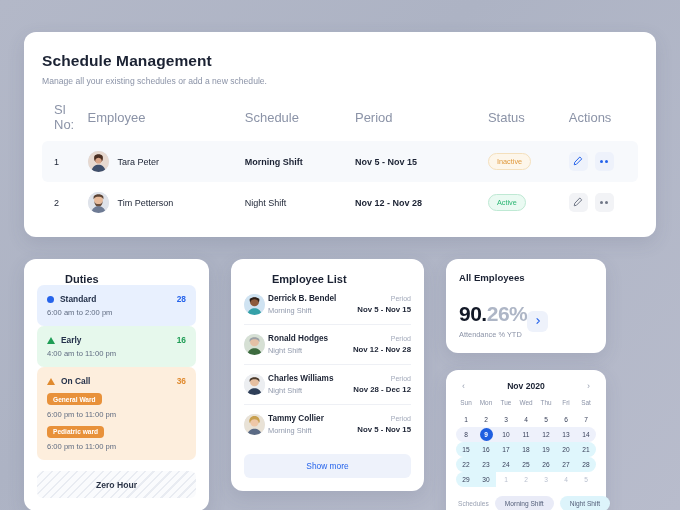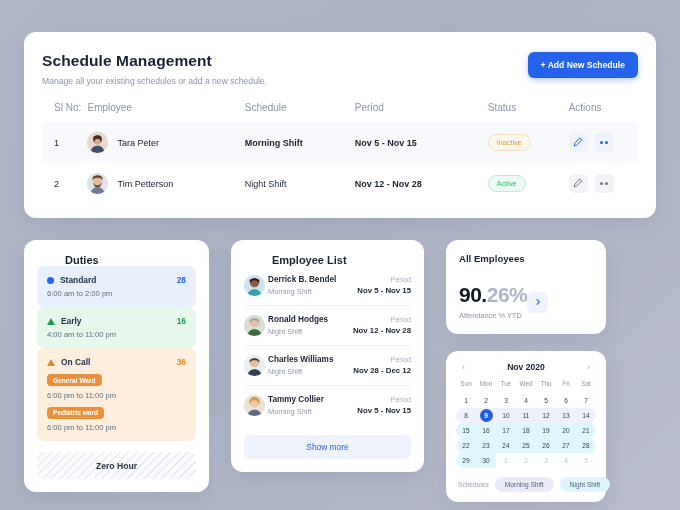--- a/index.html
+++ b/index.html
@@ -25,21 +25,21 @@
   .page-sub { font-size: 8.6px; color: #8b93a7; margin-top: 6px; }
   .add-btn {
     background: #2563eb; color: #fff; border: none; border-radius: 6px;
     font-size: 8.6px; font-weight: bold; padding: 8px 13px; cursor: pointer;
     font-family: "Liberation Sans", sans-serif; white-space: nowrap;
     box-shadow: 0 2px 6px rgba(37,99,235,.35);
   }
 
   table.sched { width: 100%; border-collapse: collapse; margin-top: 16px; }
   table.sched th {
-    text-align: left; font-size: 10px; font-weight: normal; color: #8b93a7;
+    text-align: left; font-size: 13px; font-weight: normal; color: #8b93a7;
     padding: 0 0 9px 0;
   }
   table.sched td { font-size: 9px; color: #1b2233; padding: 10px 0; vertical-align: middle; }
   .row-alt td { background: #f7f9fc; }
   .row-alt td:first-child { border-radius: 6px 0 0 6px; }
   .row-alt td:last-child { border-radius: 0 6px 6px 0; }
   .c-sl { width: 46px; padding-left: 12px !important; }
   .c-emp { width: 160px; }
   .c-sch { width: 112px; }
   .c-per { width: 136px; }
@@ -174,21 +174,20 @@
 <body>
 
 <div class="page">
 
   <div class="card top-card">
     <div class="top-head">
       <div>
         <div class="page-title">Schedule Management</div>
         <div class="page-sub">Manage all your existing schedules or add a new schedule.</div>
       </div>
-      <button class="add-btn">+ Add New Schedule</button>
     </div>
 
     <table class="sched">
       <thead>
         <tr>
           <th class="c-sl">Sl No:</th>
           <th class="c-emp">Employee</th>
           <th class="c-sch">Schedule</th>
           <th class="c-per">Period</th>
           <th class="c-sta">Status</th>

